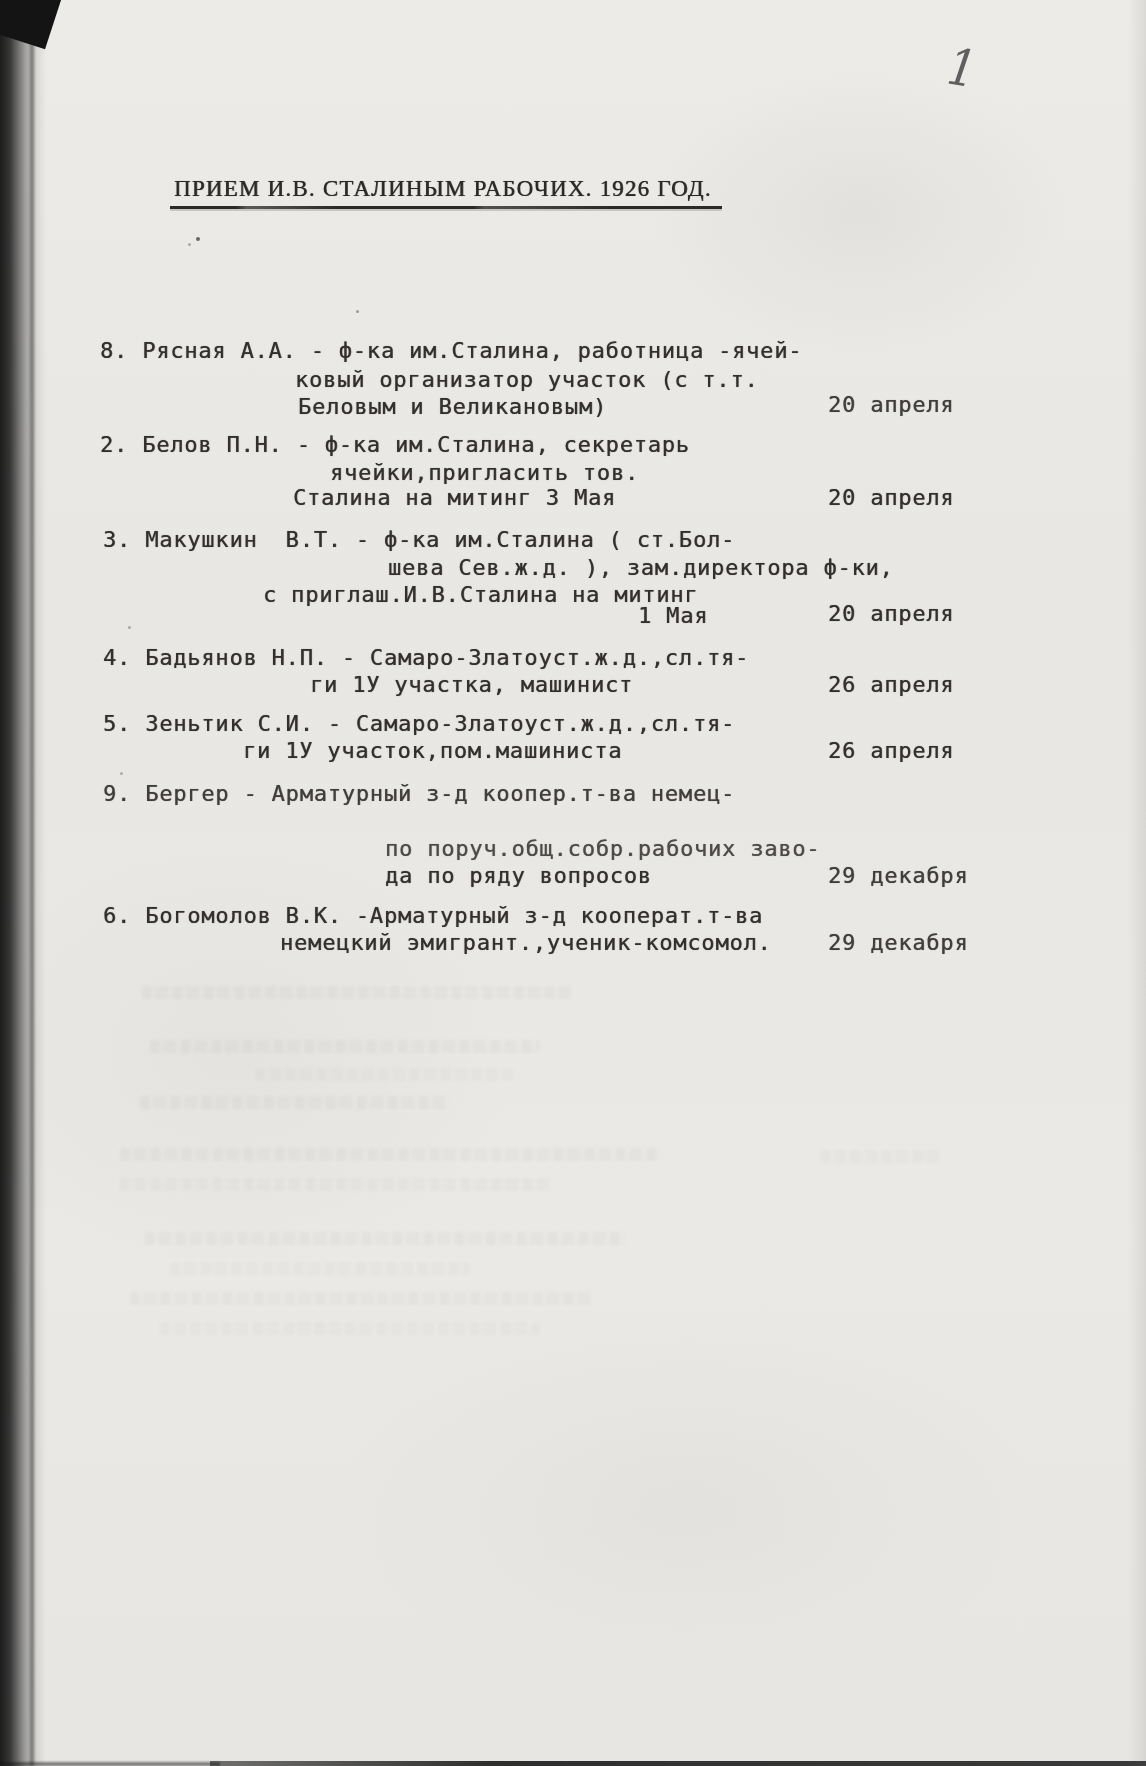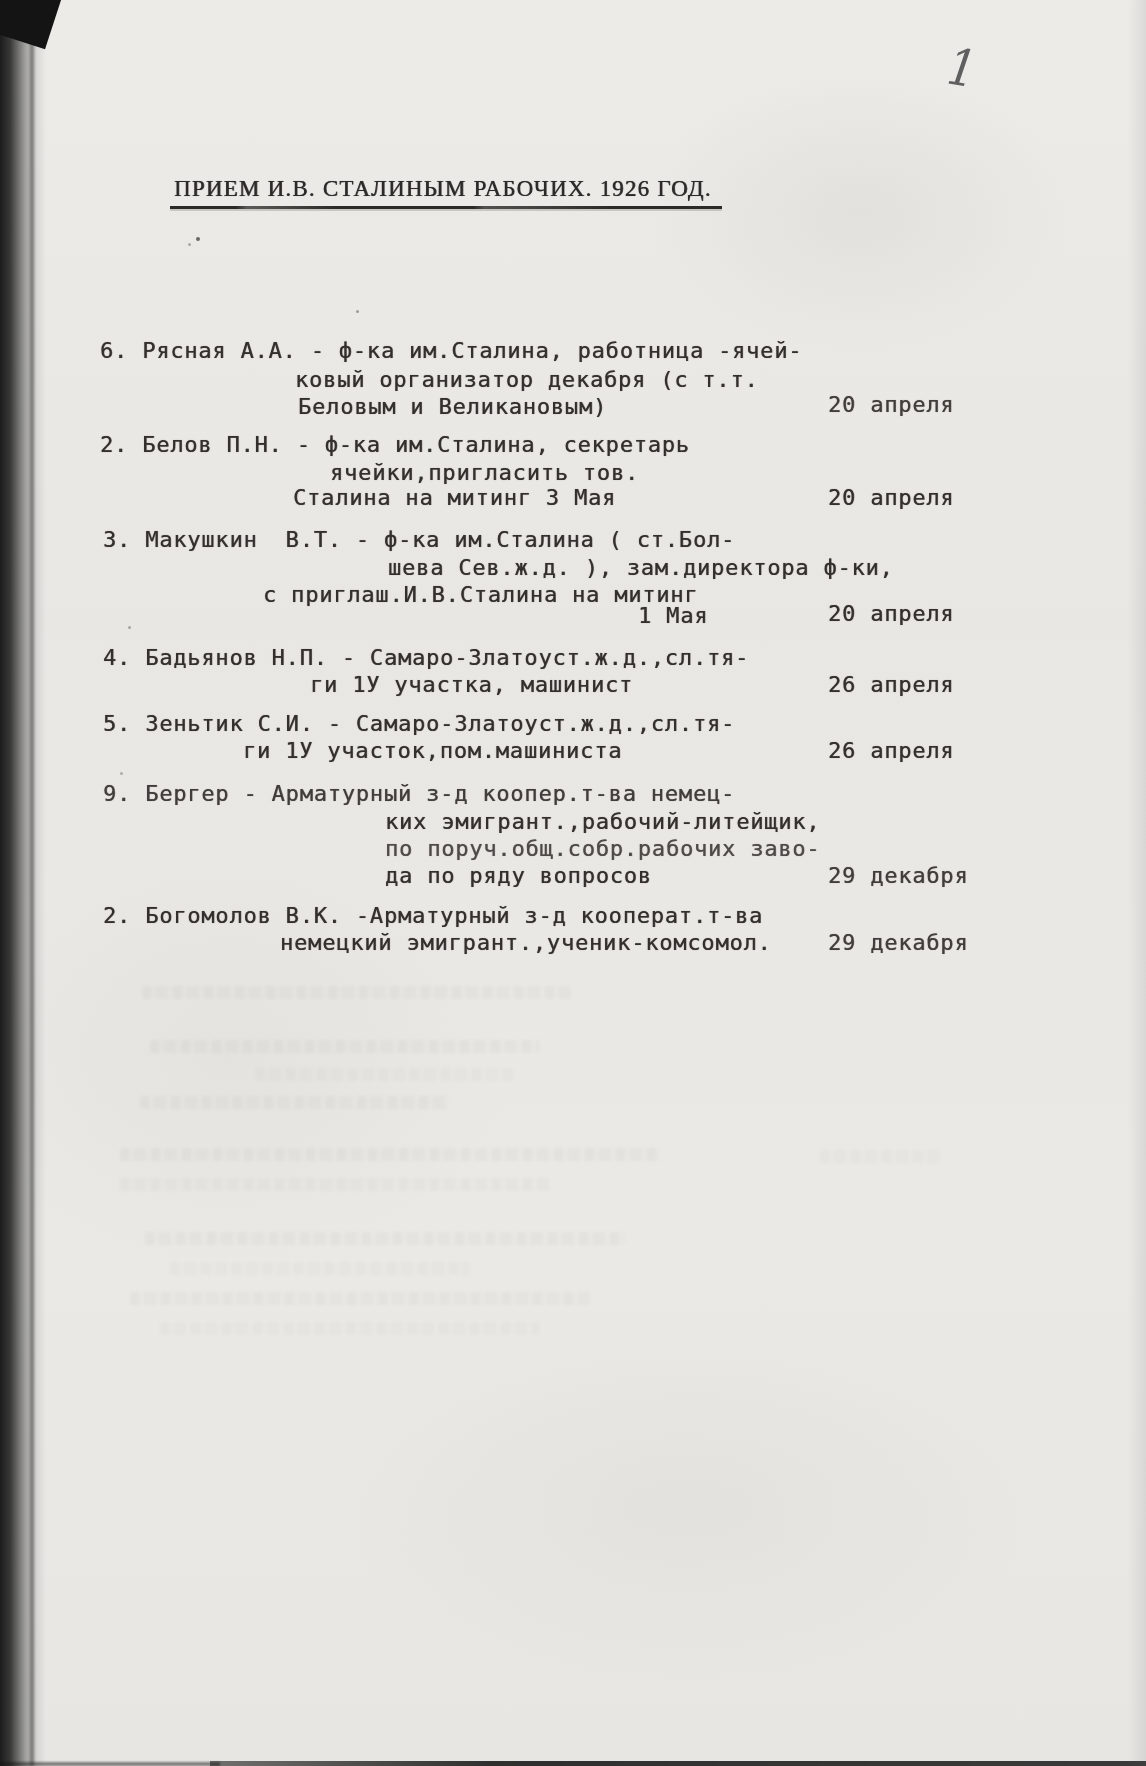--- a/index.html
+++ b/index.html
@@ -115,22 +115,22 @@
   <div class="corner-wedge"></div>
   <div class="bottom-edge"></div>
   <div class="bottom-edge-left"></div>
   <div class="right-shadow"></div>
 
   <div class="page-mark">1</div>
 
   <div class="title" style="left:174px; top:176px">ПРИЕМ И.В. СТАЛИНЫМ РАБОЧИХ. 1926 ГОД.</div>
   <div class="title-underline"></div>
 
-  <div class="tline" style="left:100px; top:338px">6. Рясная А.А. - ф-ка им.Сталина, работница -ячей-</div>
-  <div class="tline" style="left:295px; top:367px">ковый организатор декабря (с т.т.</div>
+  <div class="tline" style="left:100px; top:338px">8. Рясная А.А. - ф-ка им.Сталина, работница -ячей-</div>
+  <div class="tline" style="left:295px; top:367px">ковый организатор участок (с т.т.</div>
   <div class="tline" style="left:298px; top:394px">Беловым и Великановым)</div>
   <div class="tline fade1" style="left:828px; top:392px">20 апреля</div>
 
   <div class="tline" style="left:100px; top:432px">2. Белов П.Н. - ф-ка им.Сталина, секретарь</div>
   <div class="tline" style="left:330px; top:460px">ячейки,пригласить тов.</div>
   <div class="tline" style="left:293px; top:485px">Сталина на митинг 3 Мая</div>
   <div class="tline" style="left:828px; top:485px">20 апреля</div>
 
   <div class="tline" style="left:103px; top:527px">3. Макушкин  В.Т. - ф-ка им.Сталина ( ст.Бол-</div>
   <div class="tline" style="left:263px; top:582px">с приглаш.И.В.Сталина на митинг</div>
@@ -140,26 +140,25 @@
 
   <div class="tline" style="left:103px; top:645px">4. Бадьянов Н.П. - Самаро-Златоуст.ж.д.,сл.тя-</div>
   <div class="tline" style="left:310px; top:672px">ги 1У участка, машинист</div>
   <div class="tline" style="left:828px; top:672px">26 апреля</div>
 
   <div class="tline" style="left:103px; top:711px">5. Зеньтик С.И. - Самаро-Златоуст.ж.д.,сл.тя-</div>
   <div class="tline" style="left:243px; top:738px">ги 1У участок,пом.машиниста</div>
   <div class="tline" style="left:828px; top:738px">26 апреля</div>
 
   <div class="tline fade1" style="left:103px; top:781px">9. Бергер - Арматурный з-д коопер.т-ва немец-</div>
-  <div class="tline" style="left:385px; top:809px">ких эмигрант.,рабочий-литейщик,</div>
   <div class="tline fade2" style="left:385px; top:836px">по поруч.общ.собр.рабочих заво-</div>
   <div class="tline" style="left:385px; top:863px">да по ряду вопросов</div>
   <div class="tline fade1" style="left:828px; top:863px">29 декабря</div>
 
-  <div class="tline" style="left:103px; top:903px">2. Богомолов В.К. -Арматурный з-д кооперат.т-ва</div>
+  <div class="tline" style="left:103px; top:903px">6. Богомолов В.К. -Арматурный з-д кооперат.т-ва</div>
   <div class="tline" style="left:280px; top:930px">немецкий эмигрант.,ученик-комсомол.</div>
   <div class="tline fade1" style="left:828px; top:930px">29 декабря</div>
 
   <div class="speck" style="left:196px; top:237px; width:4px; height:4px"></div>
   <div class="speck" style="left:188px; top:243px; width:3px; height:3px; opacity:.5"></div>
   <div class="speck" style="left:356px; top:310px; width:3px; height:3px; opacity:.6"></div>
   <div class="speck" style="left:128px; top:626px; width:3px; height:3px; opacity:.5"></div>
   <div class="speck" style="left:120px; top:772px; width:3px; height:3px; opacity:.45"></div>
 
   <div class="ghost" style="left:142px; top:986px;  width:430px"></div>

